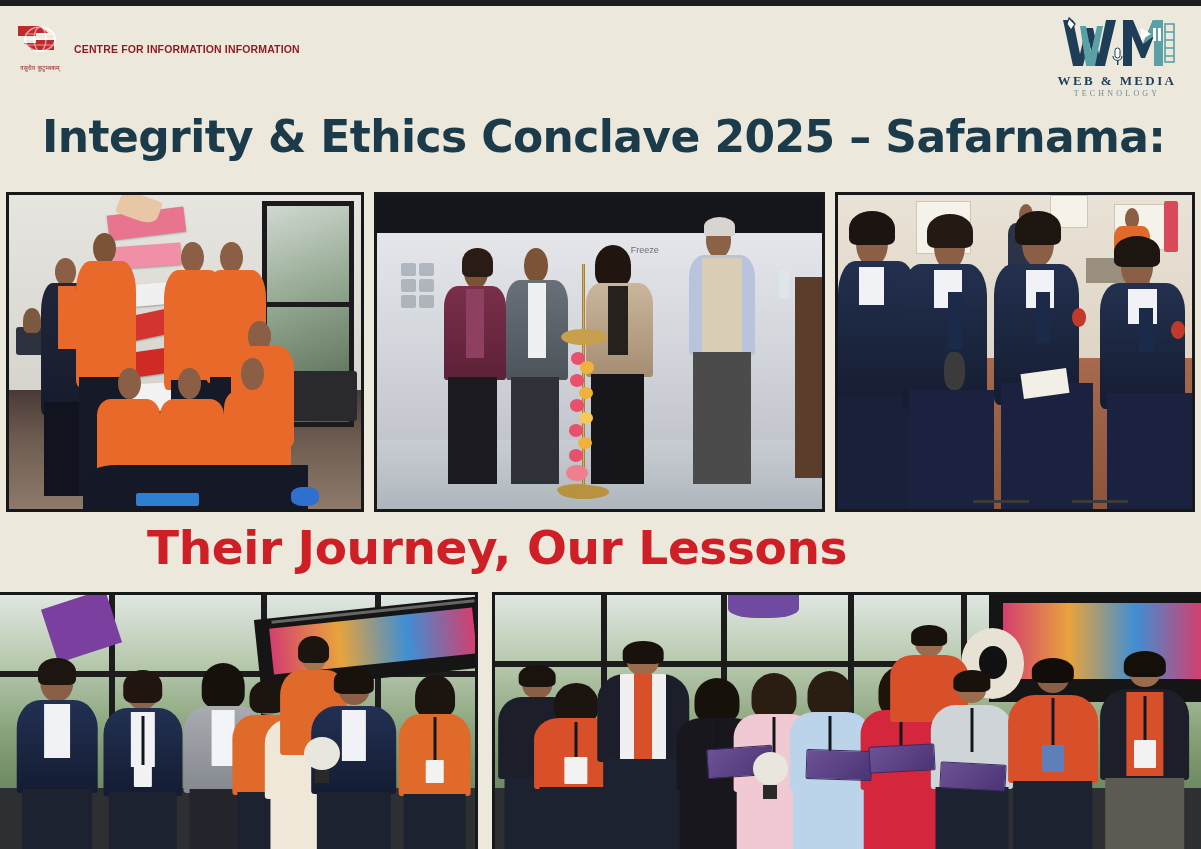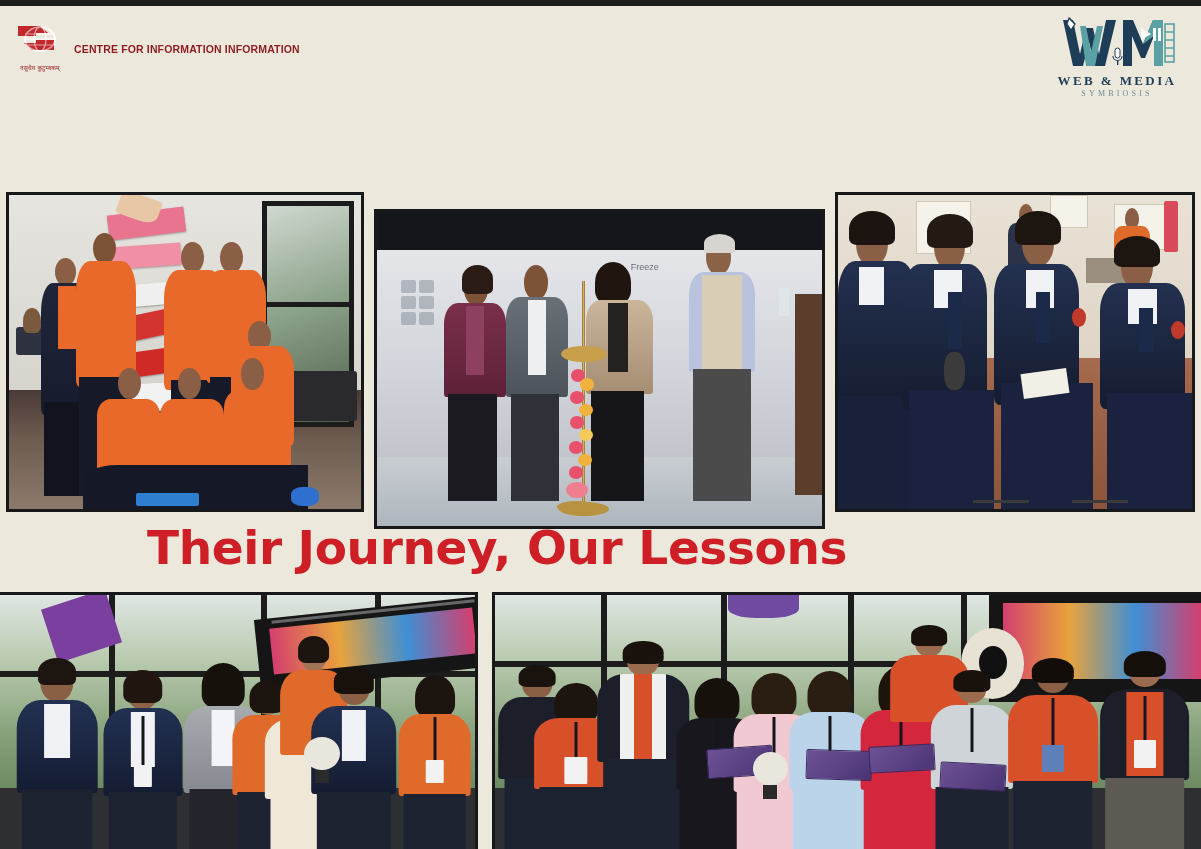--- a/index.html
+++ b/index.html
@@ -87,21 +87,21 @@
   
   .photo{
     position:absolute;
     border:3px solid #17181a;
     box-sizing:border-box;
     overflow:hidden;
     background:#9aa4ae;
   }
   .ph-inner{position:absolute;inset:0;overflow:hidden;}
   .photo.p1{left:6px;  top:192px; width:358px; height:320px;}
-  .photo.p2{left:374px;top:192px; width:451px; height:320px;margin-top:17px;}
+  .photo.p2{left:374px;top:192px; width:451px; height:320px;}
   .photo.p3{left:835px;top:192px; width:360px; height:320px;}
   .photo.p4{left:0px;  top:592px; width:478px; height:257px; border-left:none;border-bottom:none;}
   .photo.p5{left:492px;top:592px; width:709px; height:257px; border-right:none;border-bottom:none;}
 
   
   .p1 .wall{position:absolute;left:0;top:0;width:100%;height:62%;background:linear-gradient(180deg,#e7e5e0,#d6d4cd);}
   .p1 .floor{position:absolute;left:0;top:62%;width:100%;height:38%;background:linear-gradient(180deg,#4a3a36,#6d5b50 40%,#8d7a6b);}
   .p1 .win{position:absolute;right:2%;top:2%;width:26%;height:72%;background:linear-gradient(160deg,#cfd8d0,#8fa48c 45%,#4d5f4b);border:5px solid #1b1b1b;box-sizing:border-box;}
   .p1 .winbar{position:absolute;right:2%;top:34%;width:26%;height:5px;background:#1b1b1b;}
   .p1 .sofa{position:absolute;right:1%;top:56%;width:28%;height:16%;background:#2a2a2e;border-radius:3px;}
@@ -198,24 +198,25 @@
         <rect x="103" y="14" width="3" height="13" fill="#ffffff"></rect>
 
         <rect x="60" y="34" width="5" height="10" rx="2.5" fill="#ffffff" stroke="#1e3d57" stroke-width="1"></rect>
         <path d="M58 42 a4.5 4.5 0 0 0 9 0" fill="none" stroke="#1e3d57" stroke-width="1.1"></path>
         <rect x="62" y="46" width="1.4" height="5" fill="#1e3d57"></rect>
 
         <rect x="110" y="10" width="9" height="38" fill="none" stroke="#5aa1a5" stroke-width="1.6"></rect>
         <path d="M110 18 H119 M110 26 H119 M110 34 H119 M110 42 H119" stroke="#5aa1a5" stroke-width="1.3"></path>
       </svg>
       <div class="wm-title">WEB &amp; MEDIA</div>
-      <div class="wm-sub">SYMBIOSIS</div>
+      <div class="wm-sub">TECHNOLOGY</div>
     </div>
   </div>
 
+  <div class="main-title">Integrity &amp; Ethics Conclave 2025 – Safarnama:</div>
 
   <div class="photo p1">
     <div class="ph-inner">
       <div class="wall"></div>
       <div class="floor"></div>
       <div class="win"></div>
         <div class="winbar"></div>
       <div class="sofa"></div>
       <div style="position:absolute;left:2%;top:42%;width:14%;height:9%;background:#2e3240;border-radius:3px;"></div>
       <div style="position:absolute;left:4%;top:36%;width:5%;height:8%;background:#7c5a40;border-radius:50% 50% 30% 30%;"></div>

